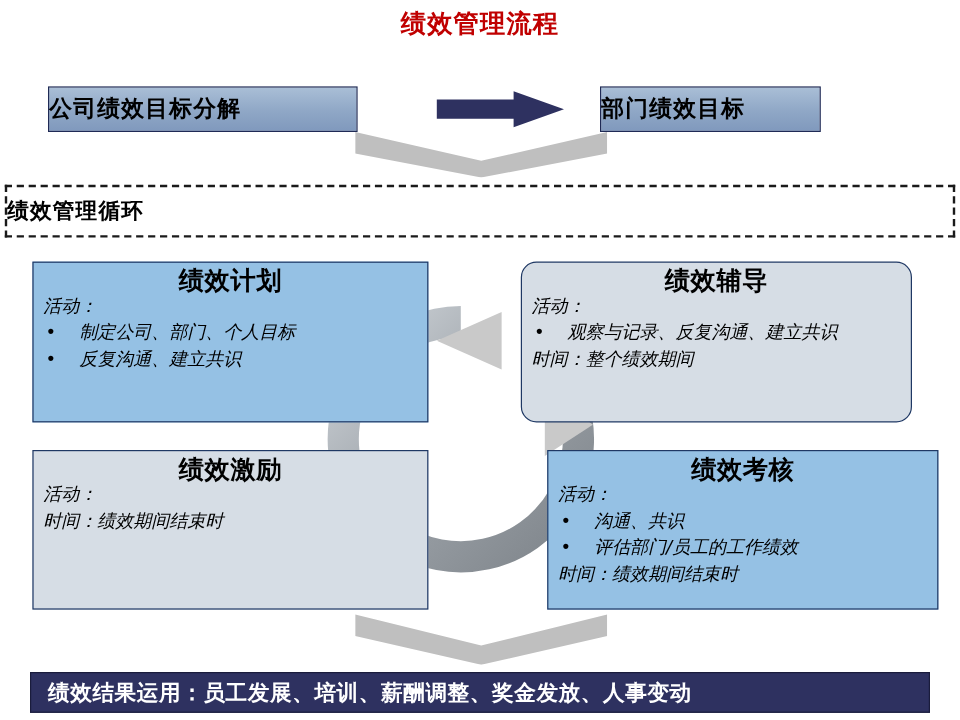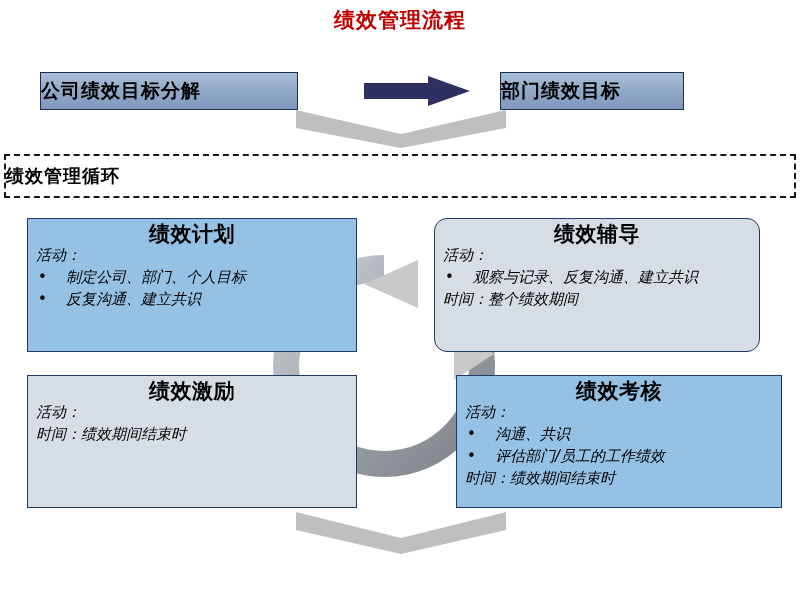--- a/index.html
+++ b/index.html
@@ -175,14 +175,17 @@
         <li>评估部门/员工的工作绩效</li>
       </ul>
       <span class="lbl">时间：绩效期间结束时</span>
     </div>
   </div>
 
   <svg class="chevron" id="chevron-bottom" viewBox="0 0 210 44">
     <polygon points="0,2 105,28 210,2 210,20 105,44 0,20" fill="#bfbfbf"></polygon>
   </svg>
 
+  <div id="result-bar">
+    <span>绩效结果运用：员工发展、培训、薪酬调整、奖金发放、人事变动</span>
+  </div>
 
 </div>
 
 </body></html>

